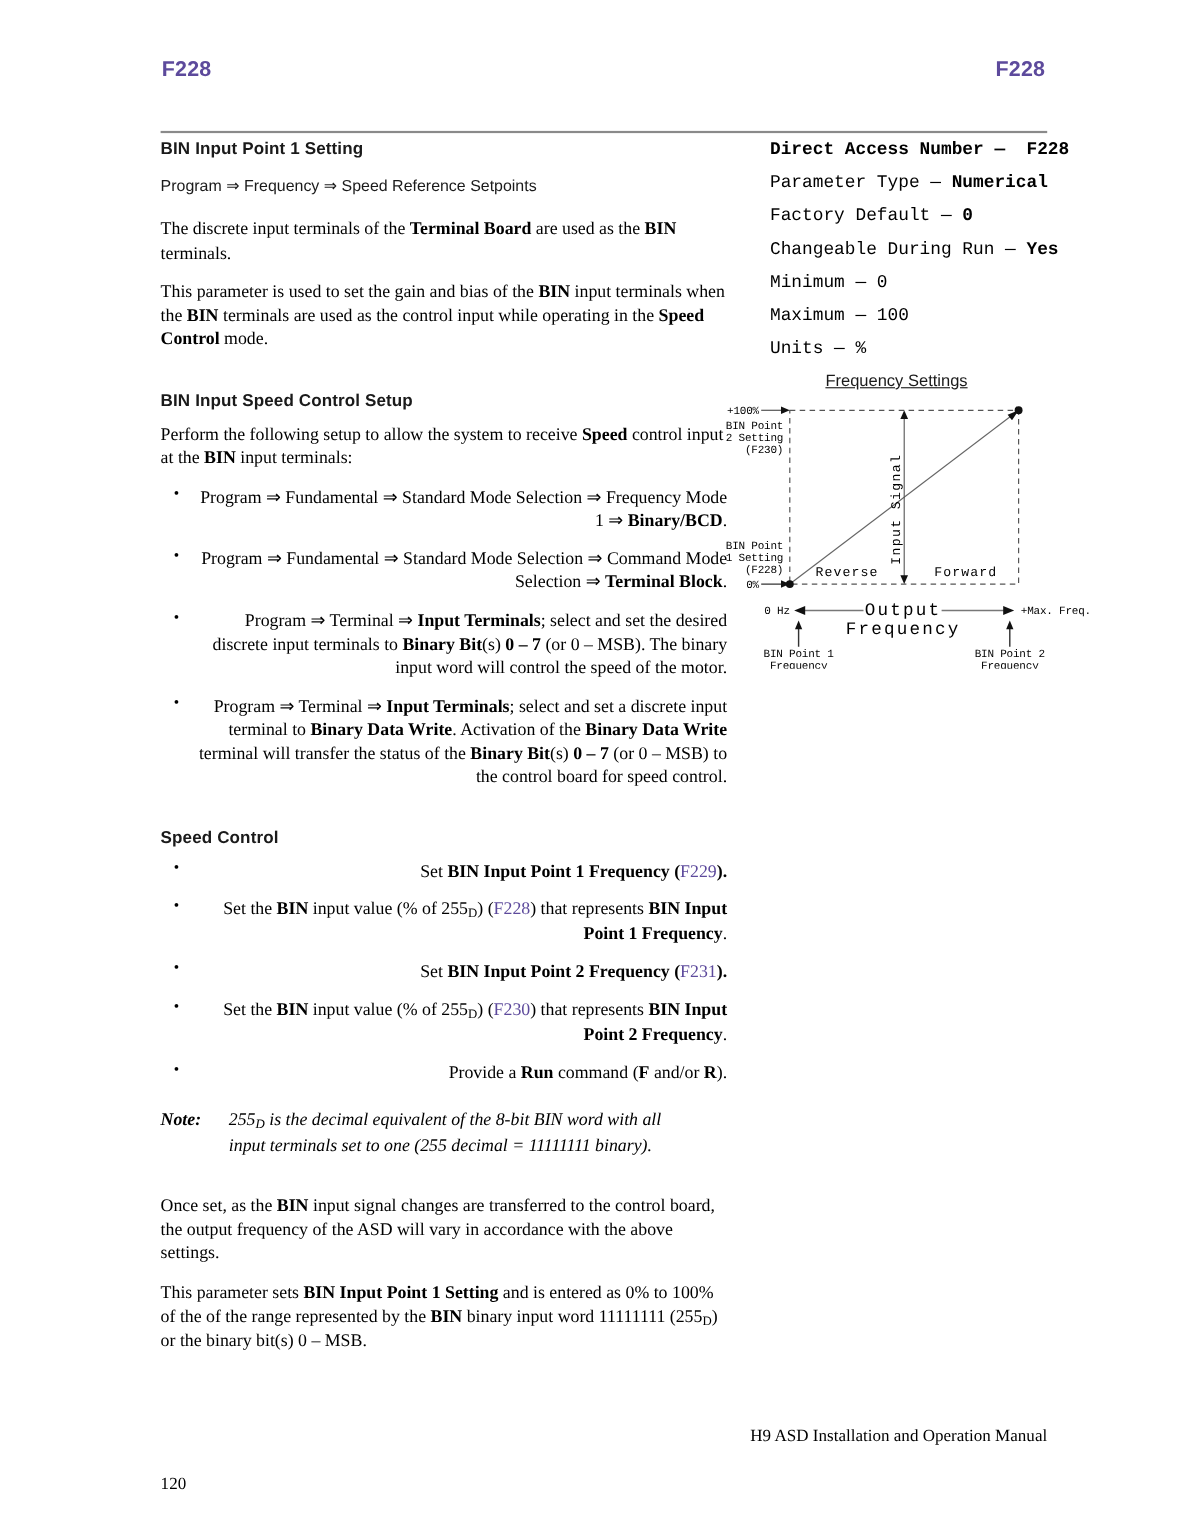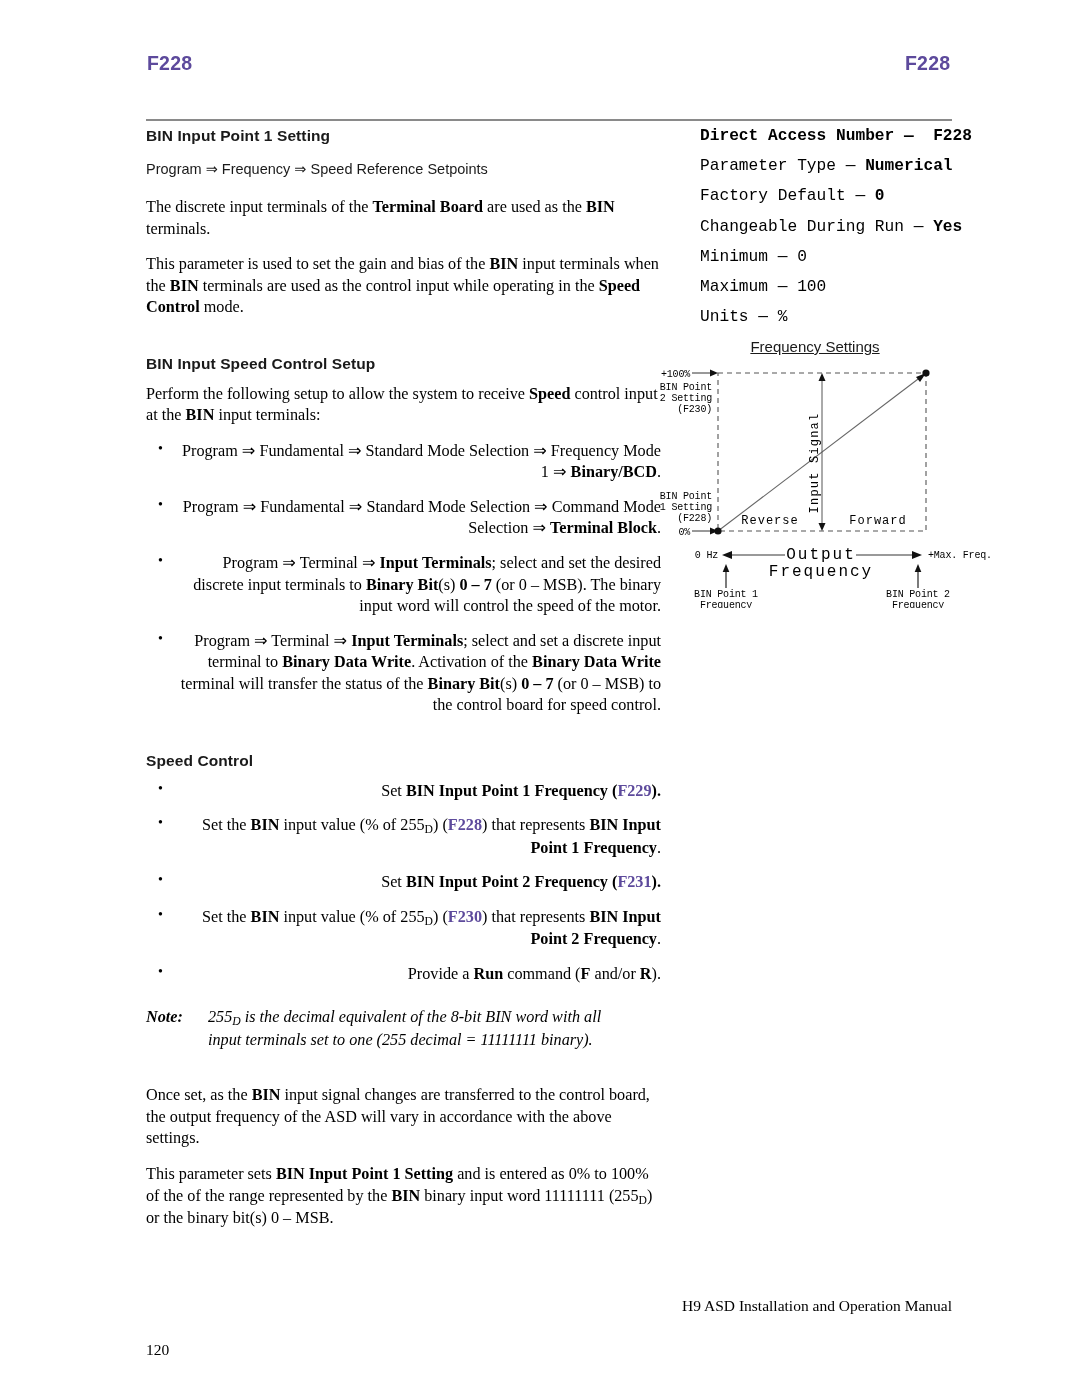--- a/index.html
+++ b/index.html
@@ -50,21 +50,21 @@
   ul.bullets > li {
     position:relative; padding-left:32px;
     font-size:16.2px; line-height:1.33;
     margin-bottom:13px;
   }
   ul.bullets > li:before {
     content:"\2022"; position:absolute; left:12px; top:-1px;
     font-size:14px;
   }
   b, strong { font-weight:bold; }
-  .ref { color:#5d4a9c; font-weight:bold; }
+  .ref { color:#5d4a9c; font-weight:normal; }
   sub { font-size:0.72em; vertical-align:-0.25em; }
 
   .note { margin:22px 0 20px 0; font-size:16.2px; line-height:1.33; }
   .note .lbl {
     font-weight:bold; font-style:italic;
     display:inline-block; width:62px;
   }
   .note .txt { font-style:italic; display:inline-block; width:430px; vertical-align:top; }
 
   .spacer18 { height:14px; }

